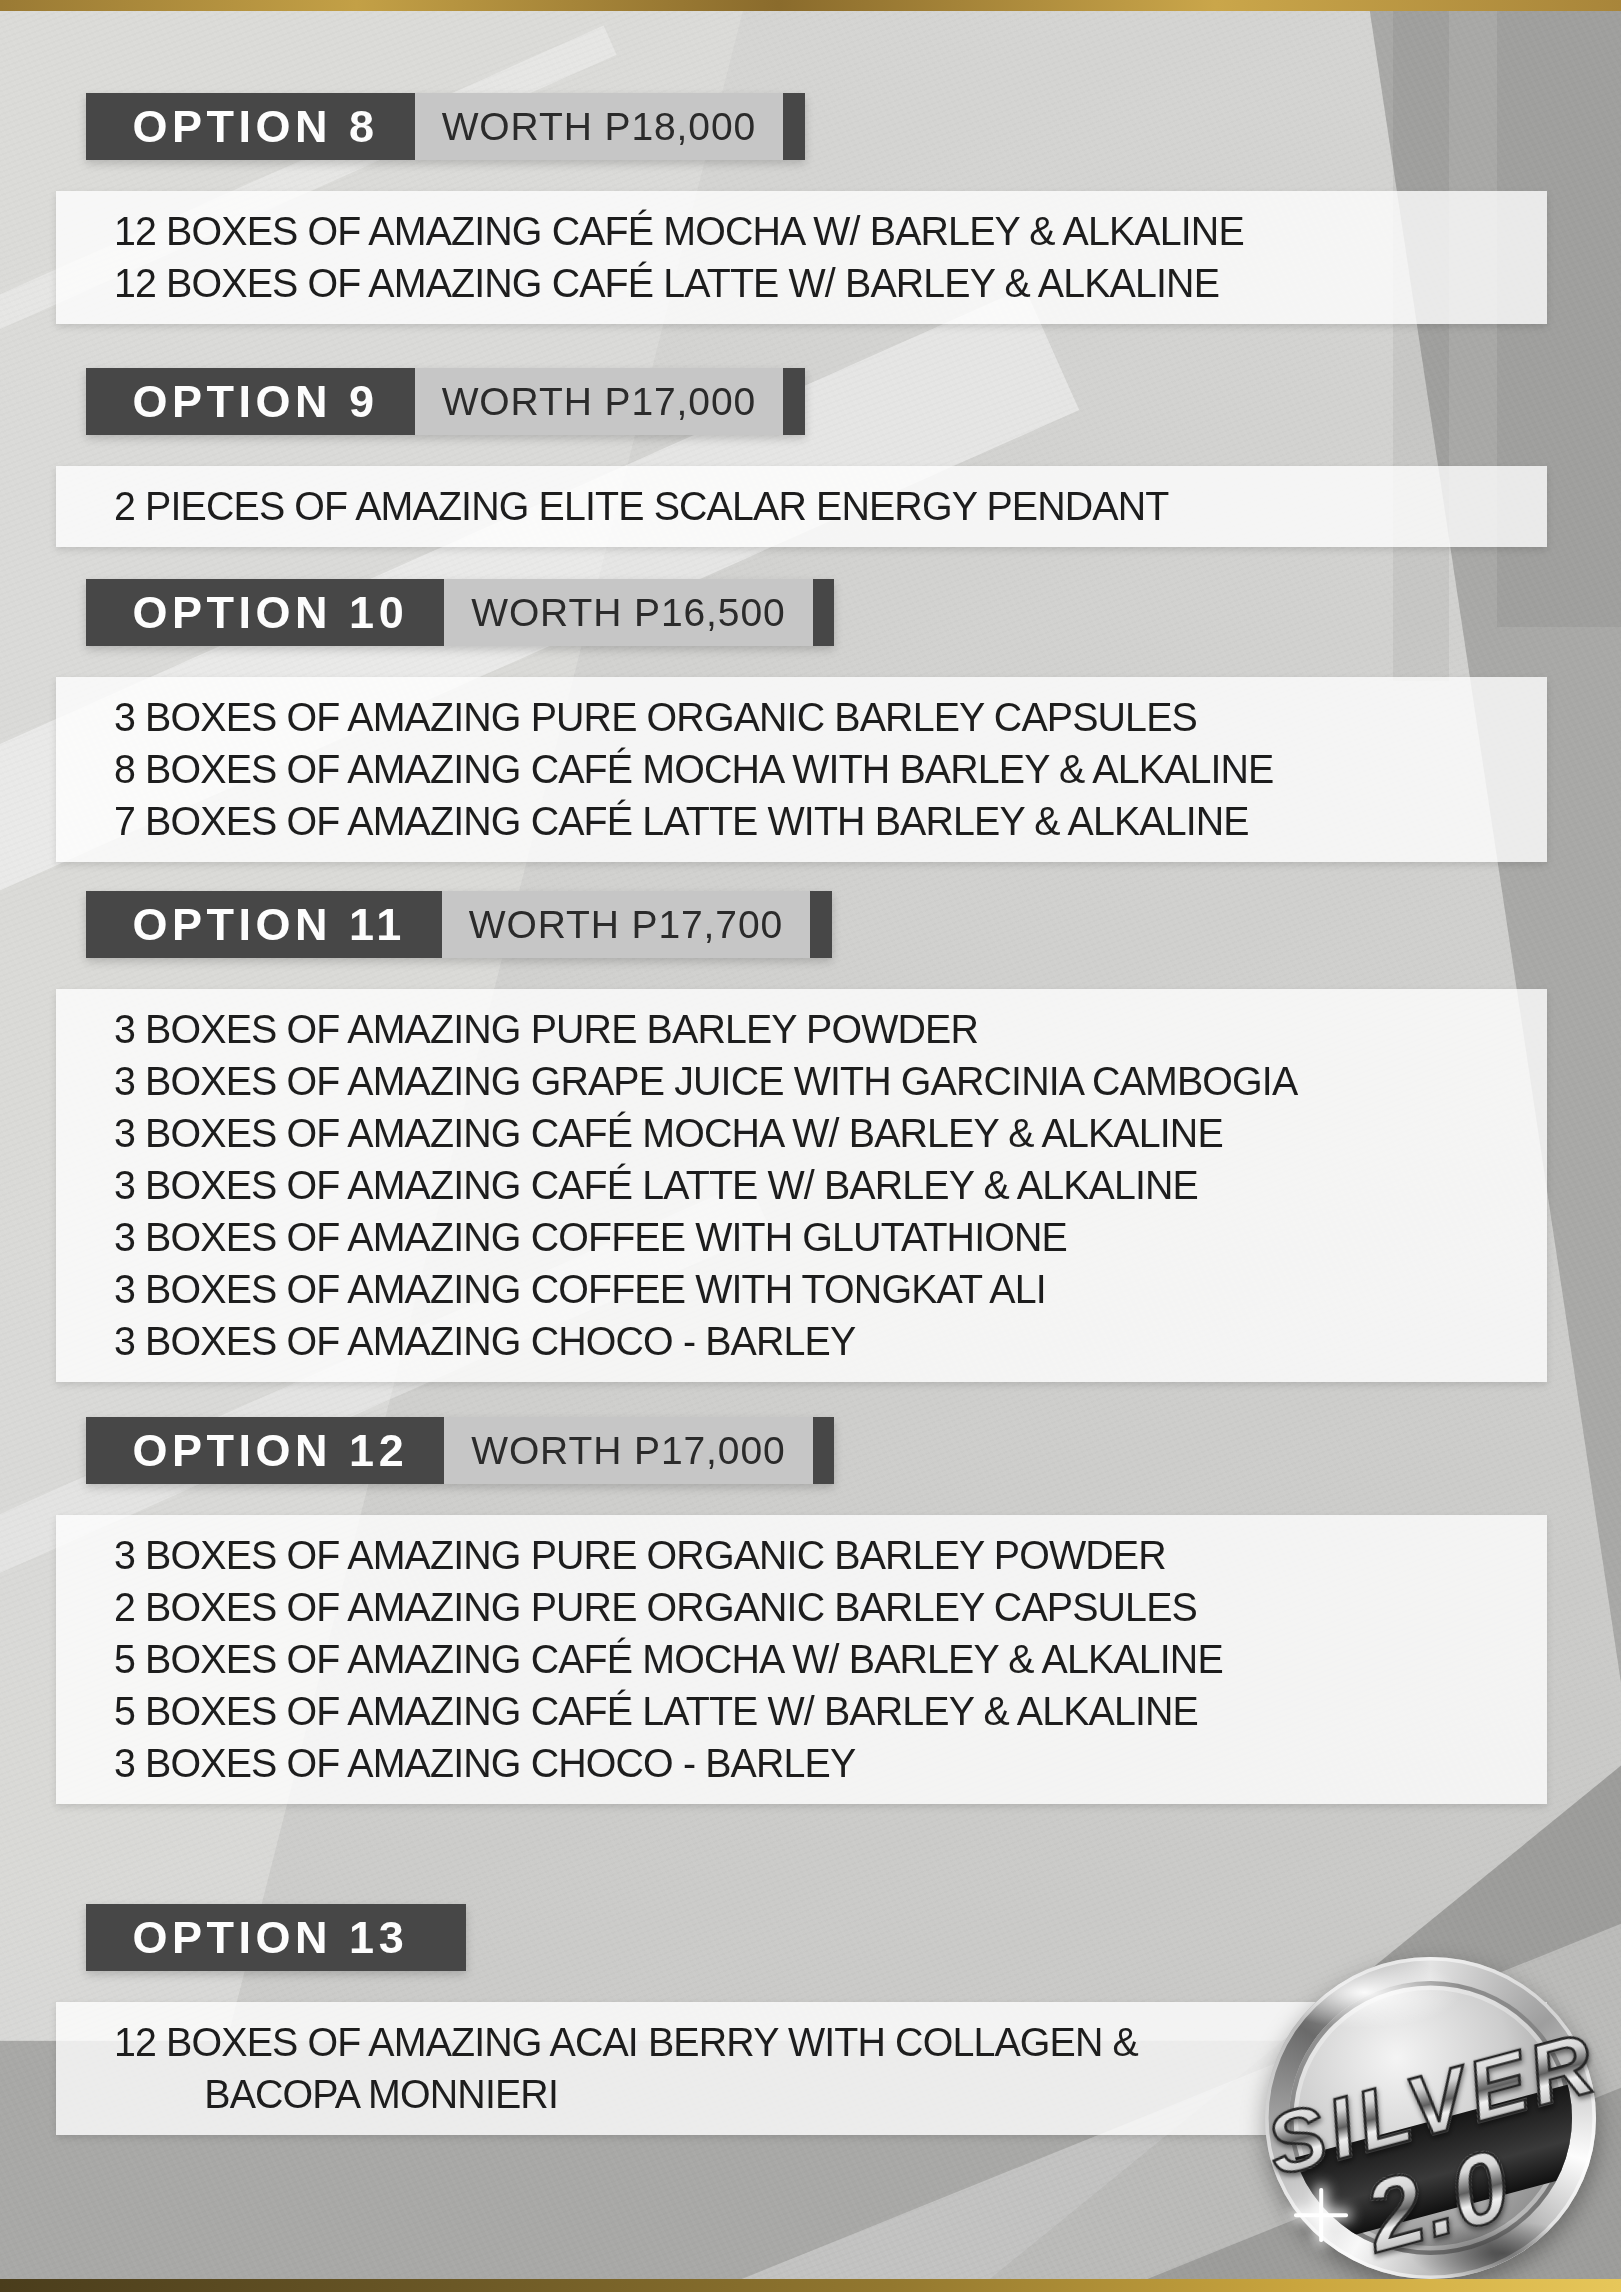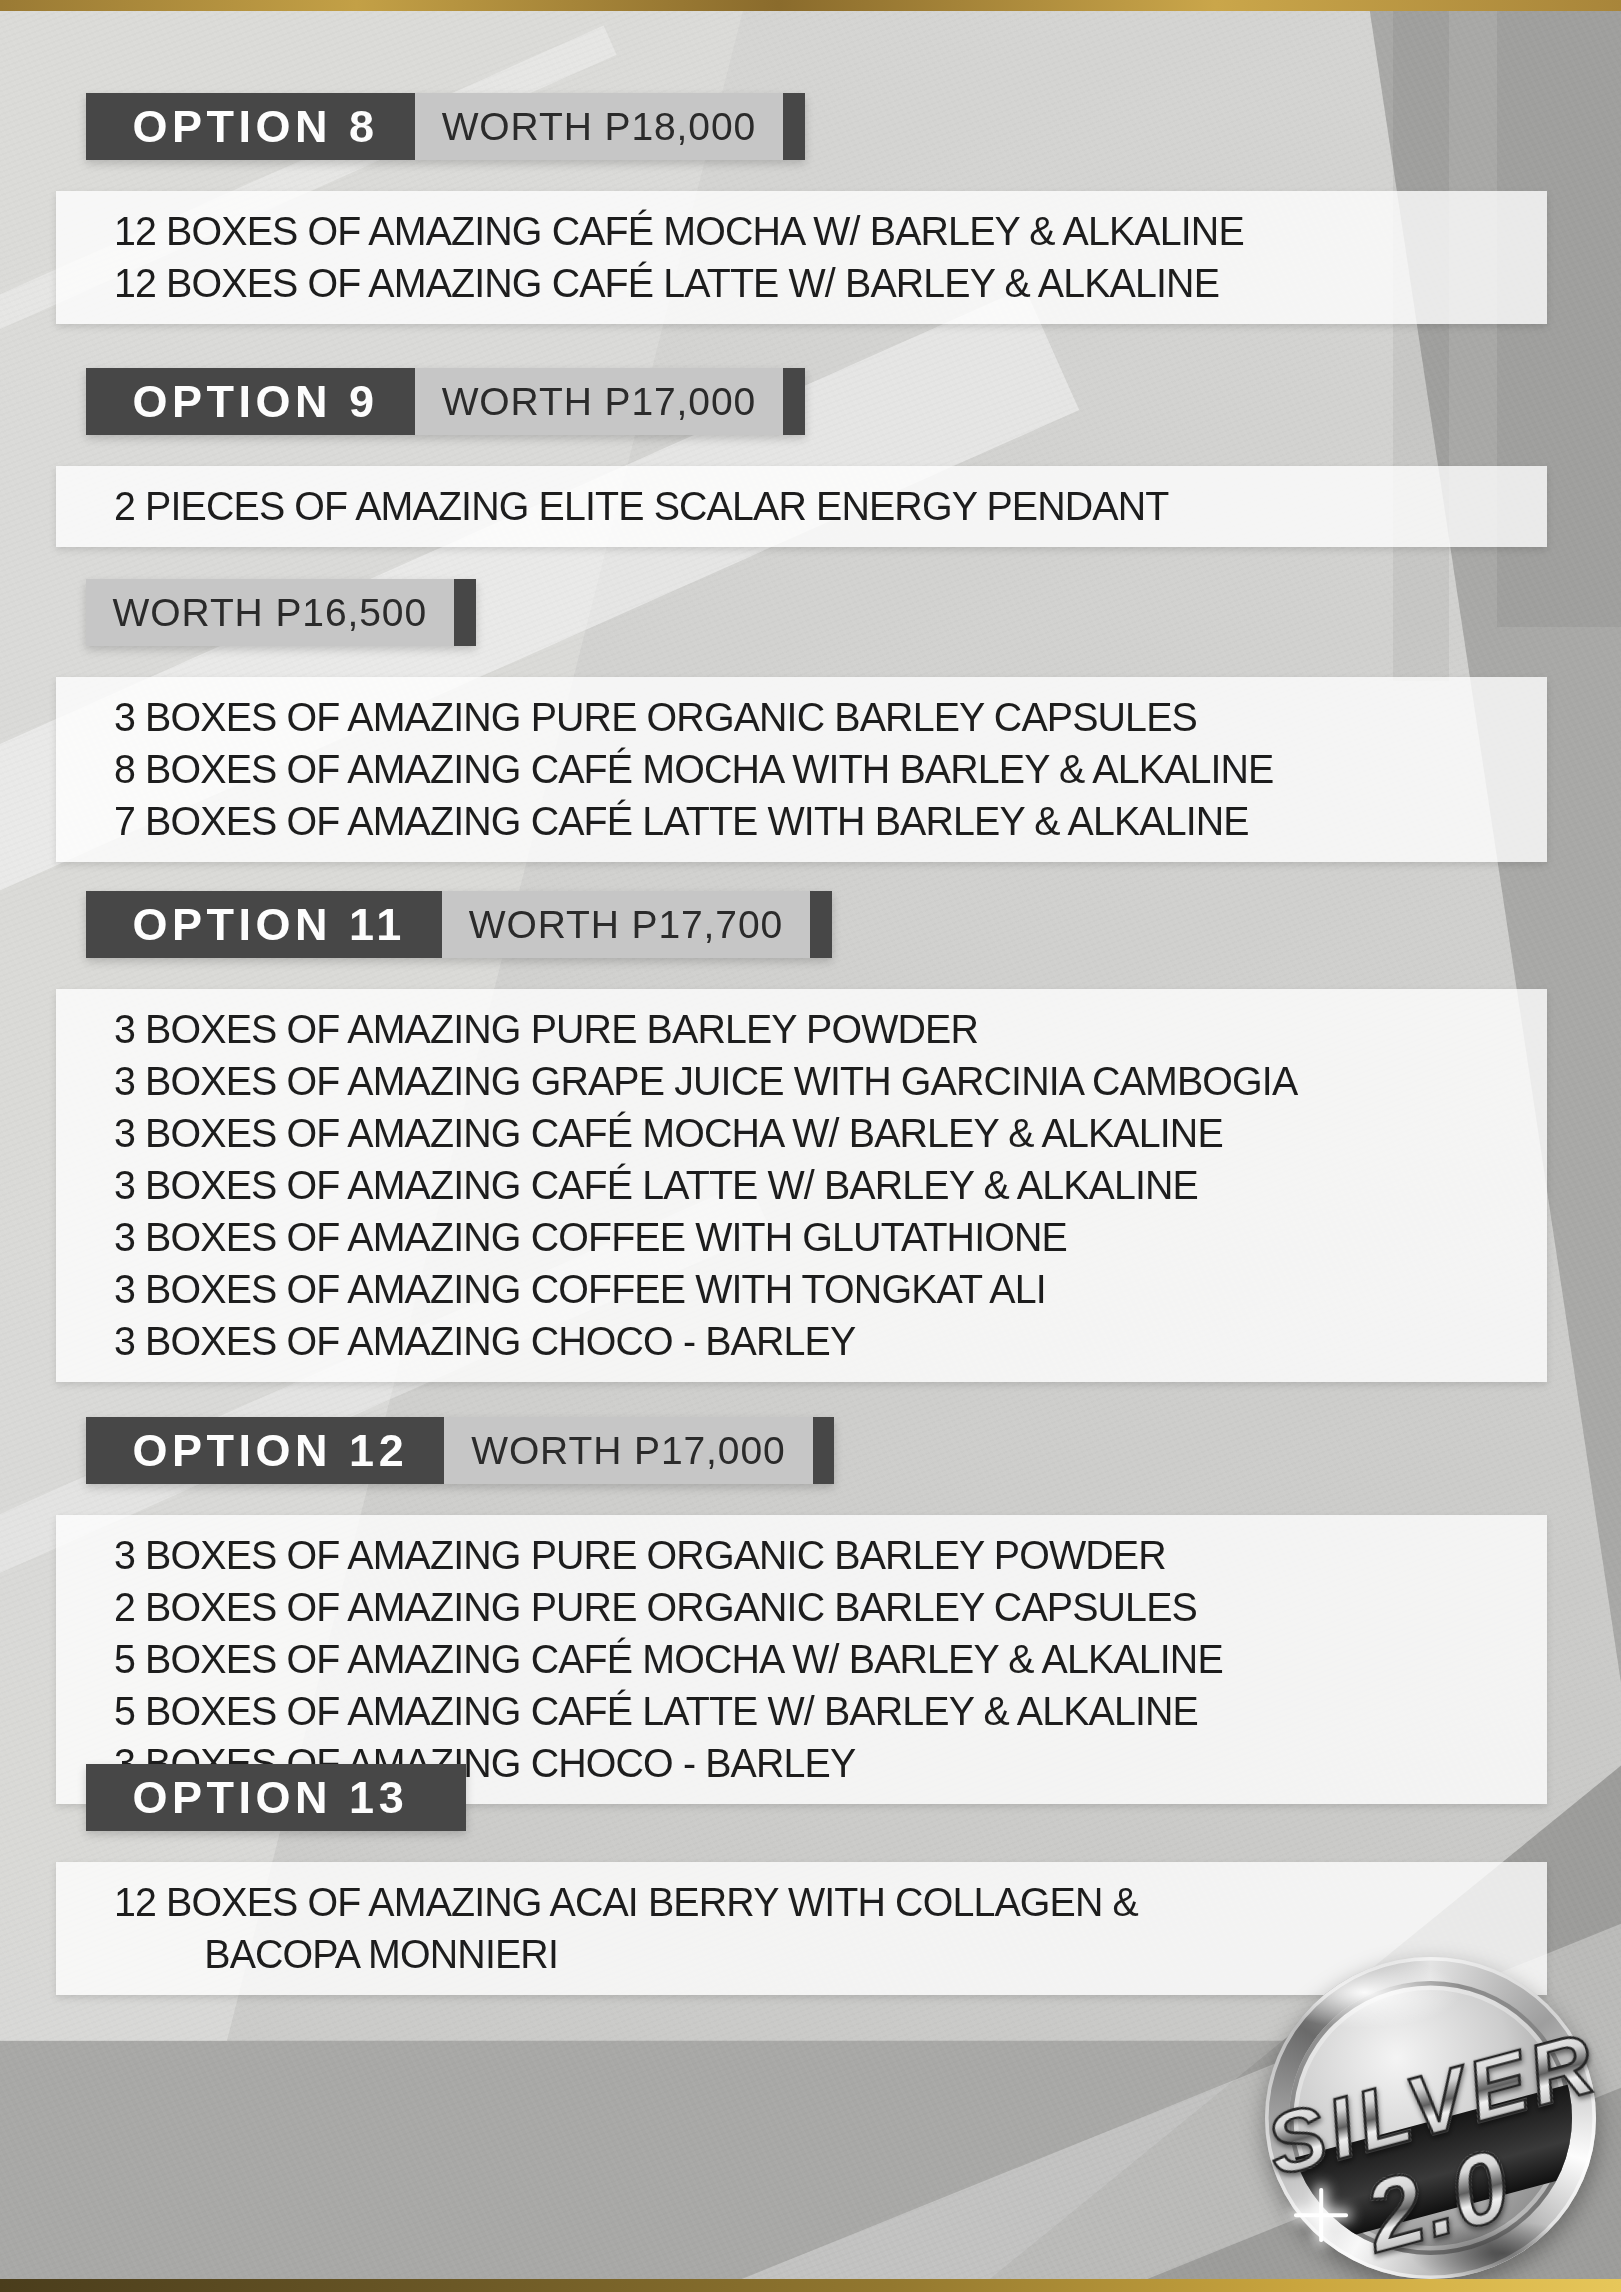--- a/index.html
+++ b/index.html
@@ -43,21 +43,21 @@
     background:linear-gradient(90deg,#9a7a34 0%,#c3a046 22%,#8a6b2c 48%,#caa64a 75%,#a8853a 100%);
   }
   .gold-strip-bottom{
     position:absolute;left:0;bottom:0;width:100%;height:14.3px;
     background:linear-gradient(90deg,#4a3d1c 0%,#6b5826 28%,#93782f 55%,#c9a53e 80%,#e7c75a 100%);
   }
 
   
   .section{position:absolute;left:56px;width:1491px;}
   .s0{top:93px;} .s1{top:368px;} .s2{top:579px;}
-  .s3{top:891px;} .s4{top:1417px;} .s5{top:1764px;}
+  .s3{top:891px;} .s4{top:1417px;} .s5{top:1904px;}
 
   .sec-header{
     display:inline-flex;align-items:stretch;height:67px;margin-left:29.6px;
     box-shadow:0 3.6px 9px rgba(0,0,0,.18);
   }
   .opt-box{
     background:#474747;color:#fdfdfd;
     display:flex;align-items:center;
     padding:0 36px 0 47px;
     font-size:45px;font-weight:bold;letter-spacing:4.5px;
@@ -164,20 +164,21 @@
     <div class="worth-box">WORTH P17,000</div>
     <div class="worth-end-bar"></div>
   </div>
   <div class="items-panel">
     <div class="item-line">2 PIECES OF AMAZING ELITE SCALAR ENERGY PENDANT</div>
   </div>
 </div>
 
 <div class="section s2">
   <div class="sec-header">
+    <div class="opt-box">OPTION 10</div>
     <div class="worth-box">WORTH P16,500</div>
     <div class="worth-end-bar"></div>
   </div>
   <div class="items-panel">
     <div class="item-line">3 BOXES OF AMAZING PURE ORGANIC BARLEY CAPSULES</div>
     <div class="item-line">8 BOXES OF AMAZING CAFÉ MOCHA WITH BARLEY &amp; ALKALINE</div>
     <div class="item-line">7 BOXES OF AMAZING CAFÉ LATTE WITH BARLEY &amp; ALKALINE</div>
   </div>
 </div>
 

